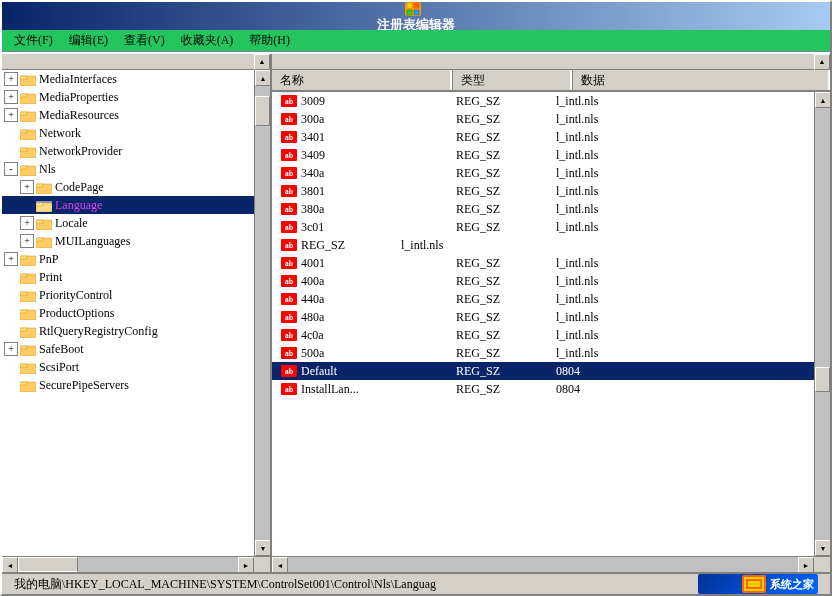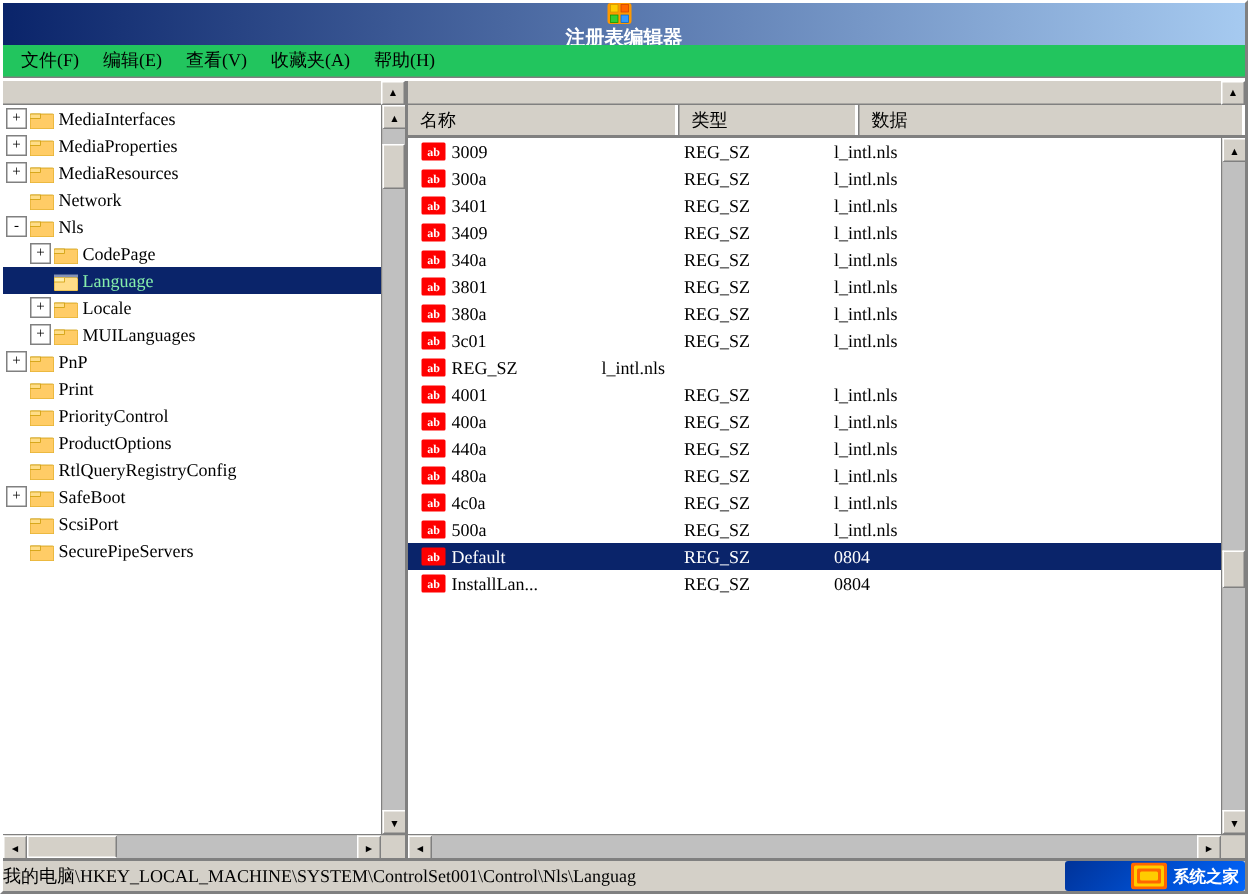--- a/index.html
+++ b/index.html
@@ -120,21 +120,21 @@
     .tree-item {
       display: flex;
       align-items: center;
       padding: 1px 2px;
       cursor: pointer;
       white-space: nowrap;
       height: 18px;
     }
     .tree-item.selected {
       background: #0a246a;
-      color: #86efac;
+      color: #d946ef;
     }
 
     .expand-icon {
       display: inline-block;
       width: 14px;
       height: 14px;
       border: 1px solid #808080;
       background: white;
       text-align: center;
       line-height: 12px;
@@ -290,21 +290,21 @@
     .reg-cell-type { width: 100px; font-size: 12px; }
     .reg-cell-data { flex: 1; font-size: 12px; }
 
     
     .statusbar {
       height: 22px;
       background: #d4d0c8;
       border-top: 2px solid #808080;
       display: flex;
       align-items: center;
-      padding: 0 0;
+      padding: 0 12px;
       font-size: 12px;
       overflow: hidden;
     }
 
     .status-text {
       flex: 1;
       white-space: nowrap;
       overflow: hidden;
     }
 
@@ -406,20 +406,30 @@
             <span style="width:16px; display:inline-block;"></span>
             <span class="folder-icon">
               <svg class="folder-svg" viewBox="0 0 16 13">
                 <rect x="0" y="3" width="16" height="10" fill="#ffcc66" stroke="#cc9900" stroke-width="0.5" rx="1"></rect>
                 <rect x="0" y="3" width="7" height="3" fill="#ffdd88" stroke="#cc9900" stroke-width="0.5"></rect>
               </svg>
             </span>
             <span class="tree-label">Network</span>
           </div>
 
+          <div class="tree-item">
+            <span style="width:16px; display:inline-block;"></span>
+            <span class="folder-icon">
+              <svg class="folder-svg" viewBox="0 0 16 13">
+                <rect x="0" y="3" width="16" height="10" fill="#ffcc66" stroke="#cc9900" stroke-width="0.5" rx="1"></rect>
+                <rect x="0" y="3" width="7" height="3" fill="#ffdd88" stroke="#cc9900" stroke-width="0.5"></rect>
+              </svg>
+            </span>
+            <span class="tree-label">NetworkProvider</span>
+          </div>
 
           <div class="tree-item">
             <span class="expand-icon">-</span>
             <span class="folder-icon">
               <svg class="folder-svg" viewBox="0 0 16 13">
                 <rect x="0" y="3" width="16" height="10" fill="#ffcc66" stroke="#cc9900" stroke-width="0.5" rx="1"></rect>
                 <rect x="0" y="3" width="7" height="3" fill="#ffdd88" stroke="#cc9900" stroke-width="0.5"></rect>
               </svg>
             </span>
             <span class="tree-label">Nls</span>

